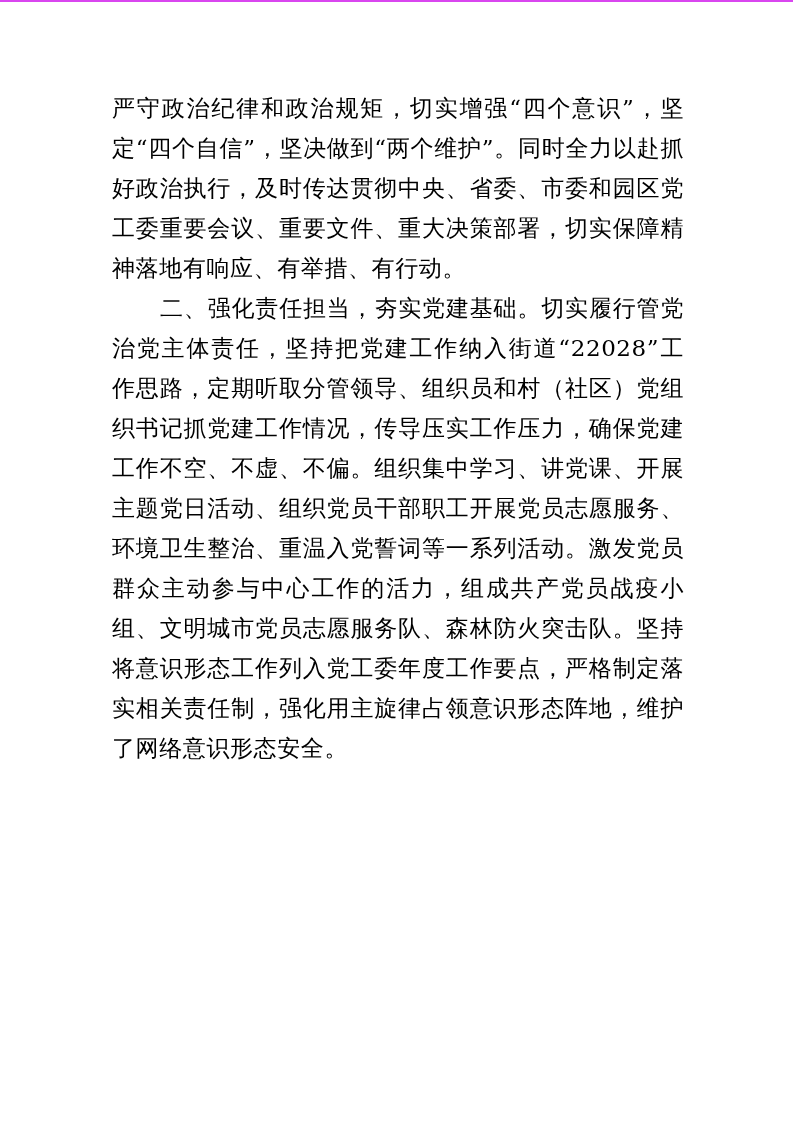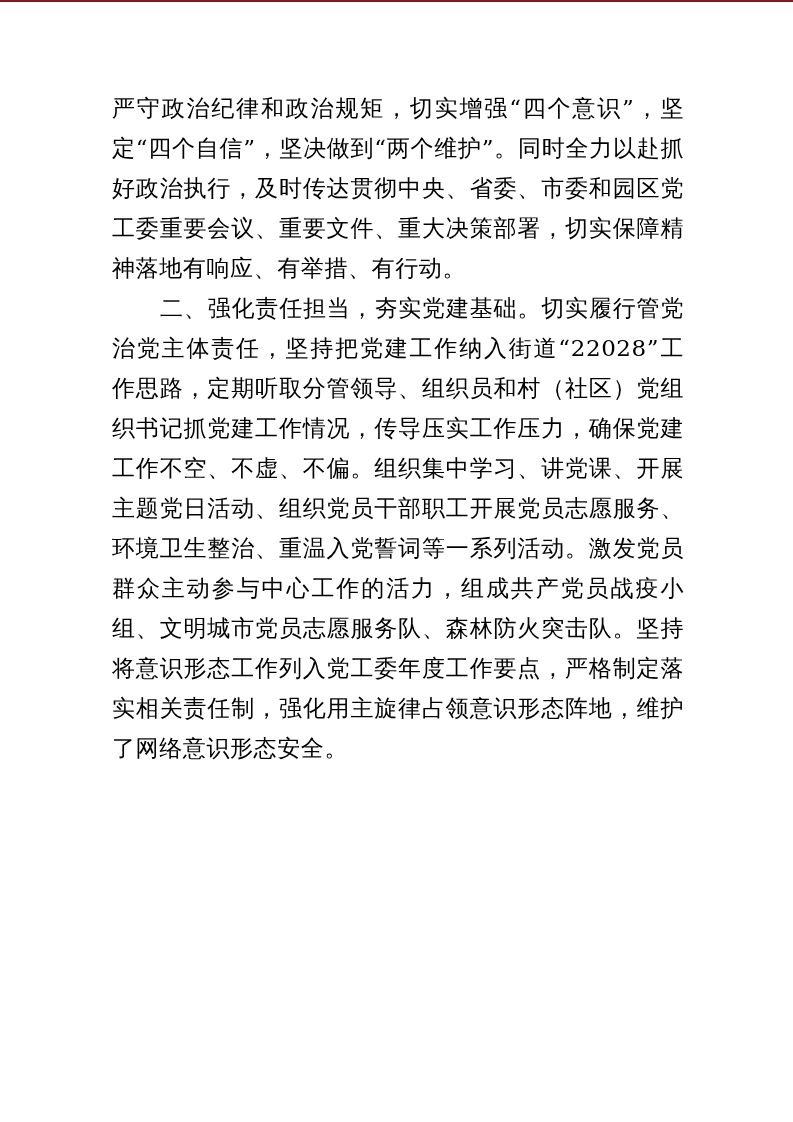--- a/index.html
+++ b/index.html
@@ -6,21 +6,21 @@
     margin: 0;
     padding: 0;
     background: #ffffff;
   }
   .page {
     position: relative;
     width: 793px;
     height: 964px;
     background: #ffffff;
     overflow: hidden;
-    border-top: 2px solid #7f1d1d;
+    border-top: 2px solid #d946ef;
     box-sizing: border-box;
     color: #000000;
   }
   .text-body {
     position: absolute;
     left: 112px;
     top: 86px;
     width: 572px;
     font-family: "DejaVu Serif", "Liberation Serif", serif;
     font-size: 23px;

